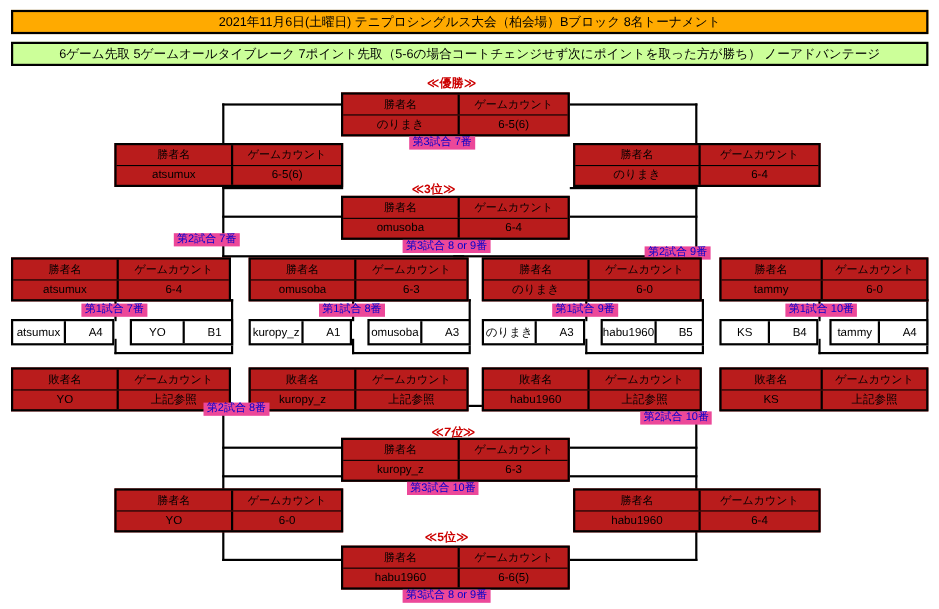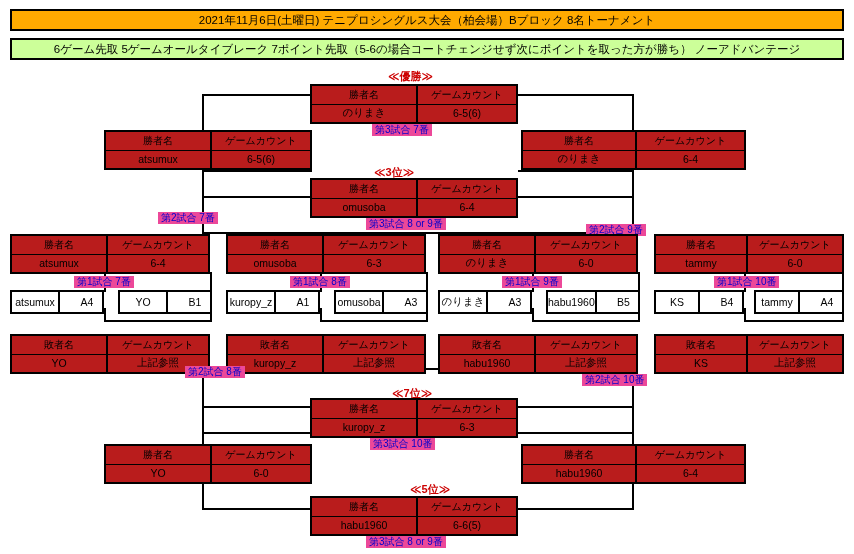--- a/index.html
+++ b/index.html
@@ -116,22 +116,22 @@
 <div class="ln lnh" style="left:202px;top:508px;width:110px;"></div>
 
 <div class="ln lnv" style="left:632px;top:368px;height:142px;"></div>
 <div class="ln lnh" style="left:412px;top:368px;width:222px;"></div>
 <div class="ln lnh" style="left:518px;top:406px;width:116px;"></div>
 <div class="ln lnh" style="left:518px;top:432px;width:116px;"></div>
 <div class="ln lnh" style="left:518px;top:508px;width:116px;"></div>
 
 <div class="rank" style="left:386px;top:70px;">≪優勝≫</div>
 <div class="rank" style="left:372px;top:166px;">≪3位≫</div>
-<div class="rank" style="left:390px;top:387px;">≪7位≫</div>
-<div class="rank" style="left:408px;top:483px;">≪5位≫</div>
+<div class="rank" style="left:390px;top:387px;font-style:italic;">≪7位≫</div>
+<div class="rank" style="left:384px;top:483px;">≪5位≫</div>
 
 <div class="card" style="left:310px;top:84px;width:208px;height:40px;">
   <div class="r head">
       <div class="c left" style="flex:0 0 104px;">勝者名</div>
       <div class="c" style="flex:1 1 auto;">ゲームカウント</div>
     </div>
   <div class="r">
       <div class="c left" style="flex:0 0 104px;">のりまき</div>
       <div class="c" style="flex:1 1 auto;">6-5(6)</div>
     </div>

